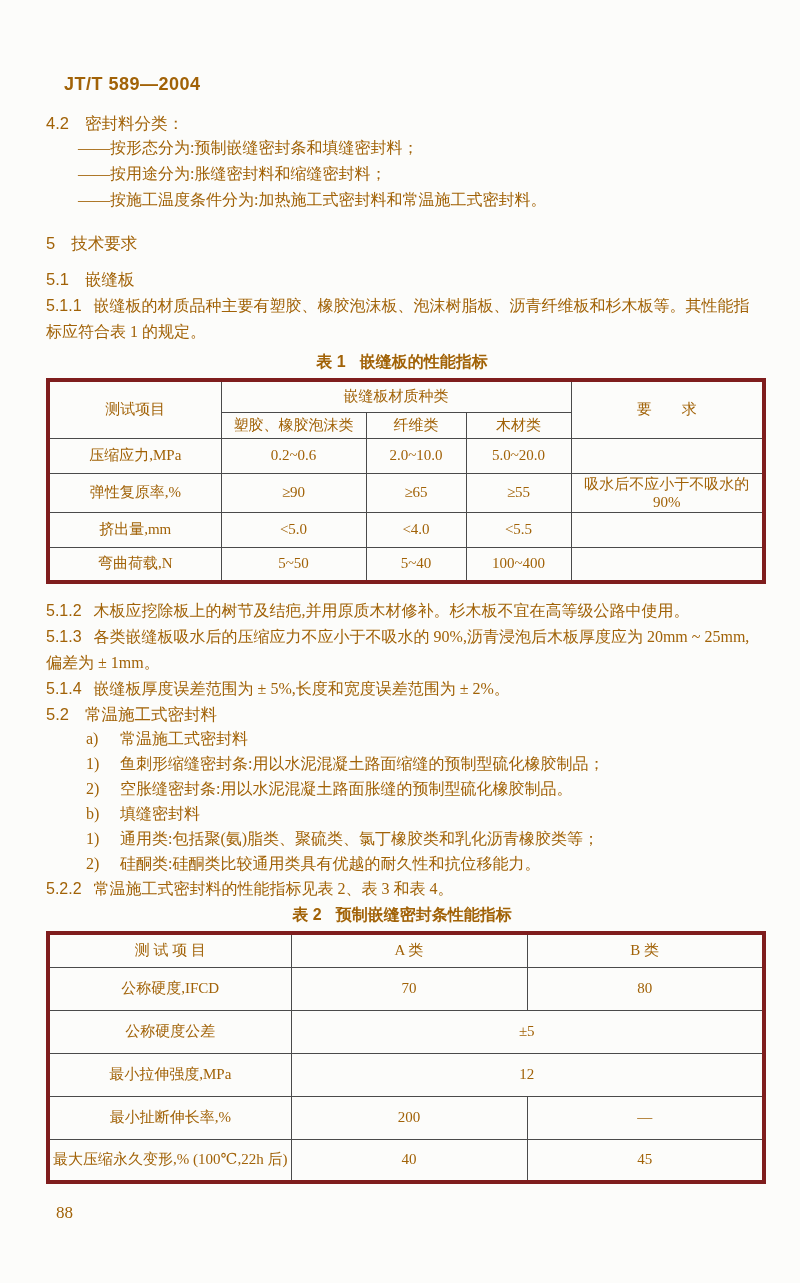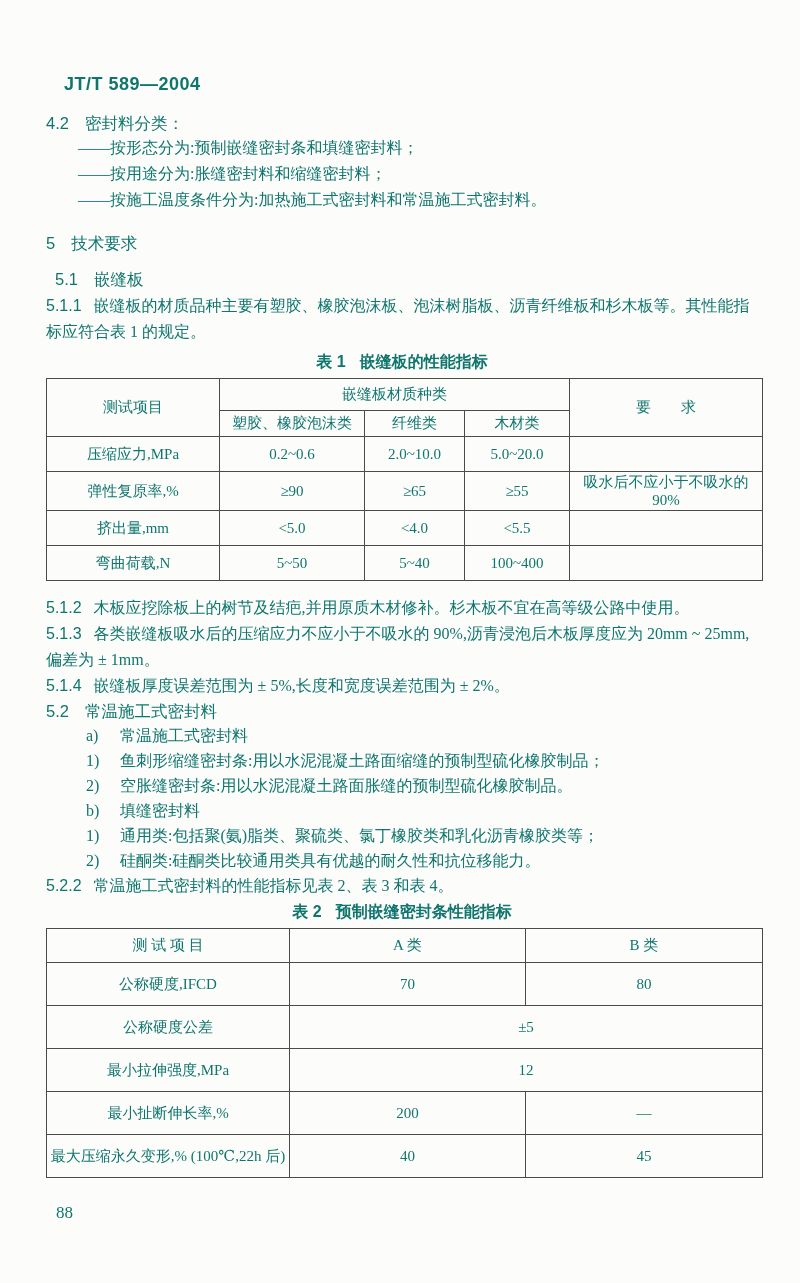--- a/index.html
+++ b/index.html
@@ -2,42 +2,42 @@
 <html><head>
 <meta charset="utf-8">
 <style>
   * { box-sizing: border-box; }
   html, body { margin: 0; padding: 0; background: #ffffff; }
   .page {
     position: relative;
     width: 800px;
     height: 1283px;
     background: #fcfcfa;
-    color: #0f766e;
+    color: #a16207;
     font-family: "Liberation Serif", "DejaVu Serif", serif;
     padding: 74px 42px 0 46px;
     overflow: hidden;
   }
   .doc-code {
     font-family: "Liberation Sans", "DejaVu Sans", sans-serif;
     font-weight: bold;
     font-size: 18px;
     letter-spacing: 0.5px;
     margin: 0 0 0 18px;
   }
   .heading {
     font-family: "Liberation Sans", "DejaVu Sans", sans-serif;
     font-weight: normal;
     font-size: 16.5px;
     margin: 0;
     line-height: 24px;
   }
   .h42 { margin-top: 16px; }
   .h5  { margin-top: 18px; }
-  .h51 { margin-top: 12px; margin-left: 9px; }
+  .h51 { margin-top: 12px; }
   .h52 { margin-top: 0; }
   .heading .num { margin-right: 16px; }
   .para {
     font-size: 16px;
     line-height: 26px;
     margin: 0;
   }
   .clause-num {
     font-family: "Liberation Sans", "DejaVu Sans", sans-serif;
     font-weight: normal;
@@ -56,21 +56,21 @@
     line-height: 22px;
   }
   .caption .cap-no { margin-right: 14px; }
   table {
     border-collapse: collapse;
     table-layout: fixed;
     width: 716px;
     margin: 5px auto 0 auto;
     font-size: 15px;
     text-align: center;
-    border: 1px solid #7f1d1d;
+    border: 4px solid #7f1d1d;
   }
   th, td {
     border: 1px solid #4a4a4a;
     font-weight: normal;
     padding: 1px 2px;
     vertical-align: middle;
     overflow: hidden;
   }
   .t1 .hr1 th { height: 32px; }
   .t1 .hr2 th { height: 26px; }

